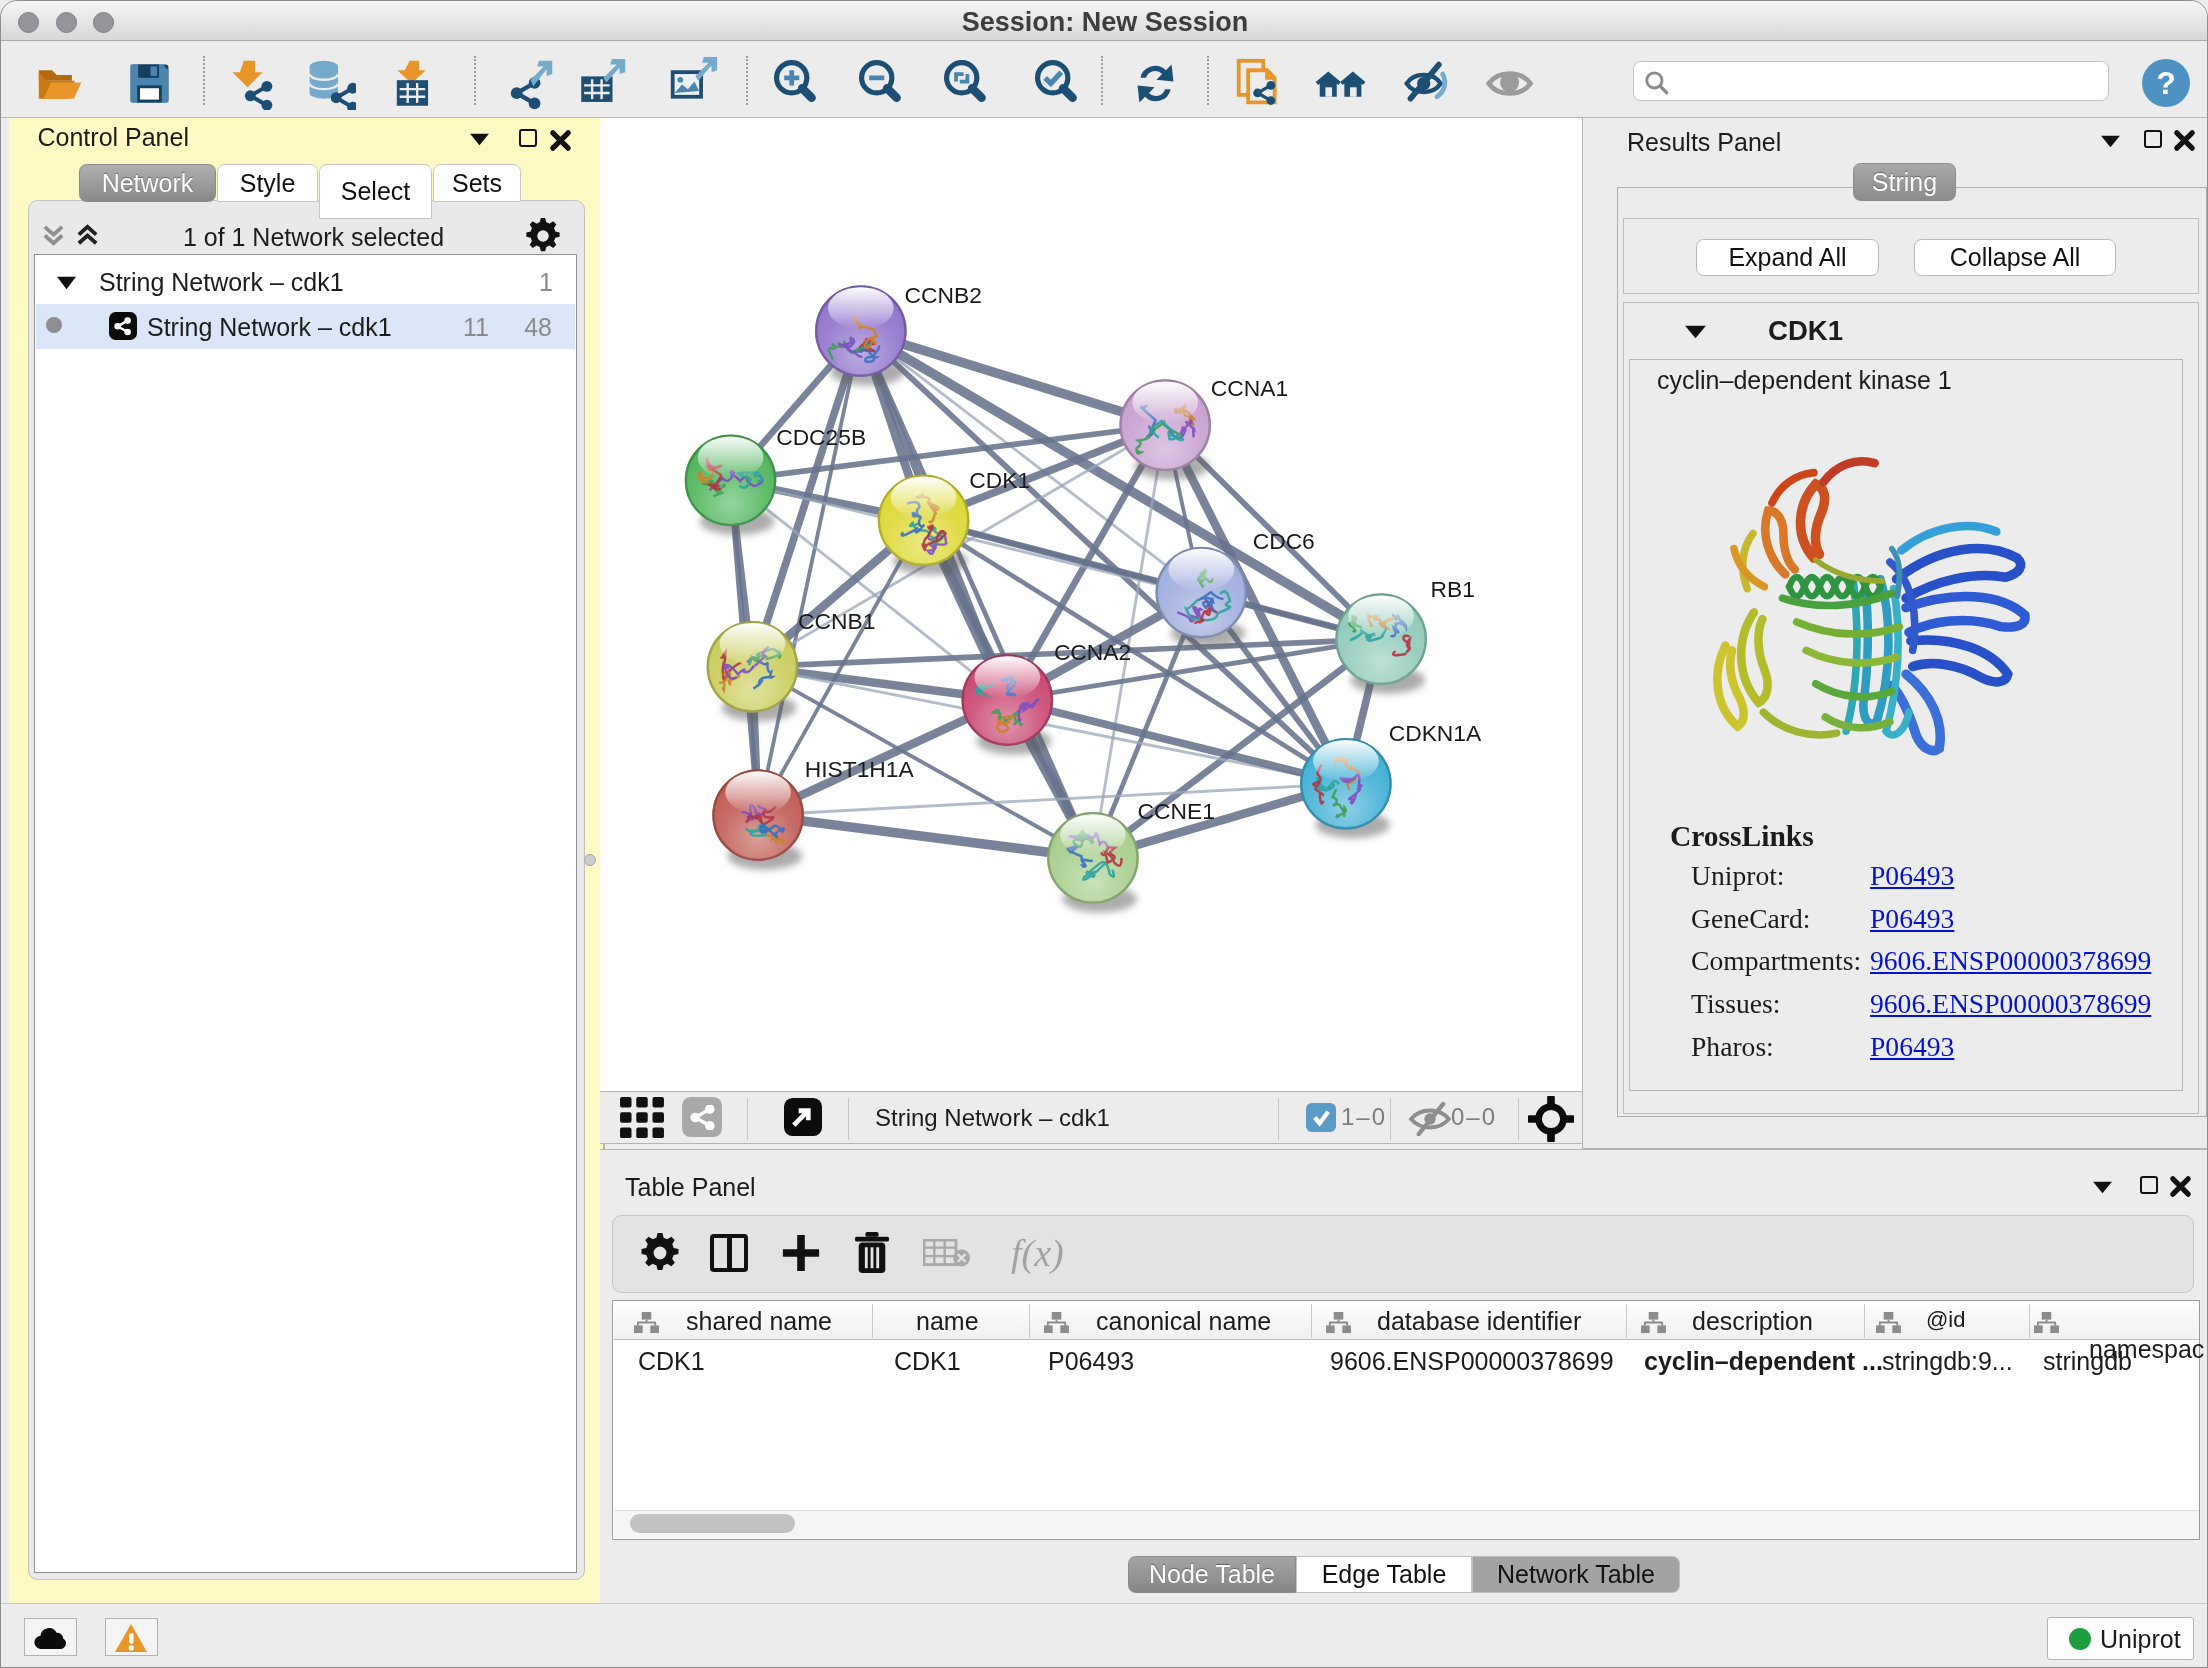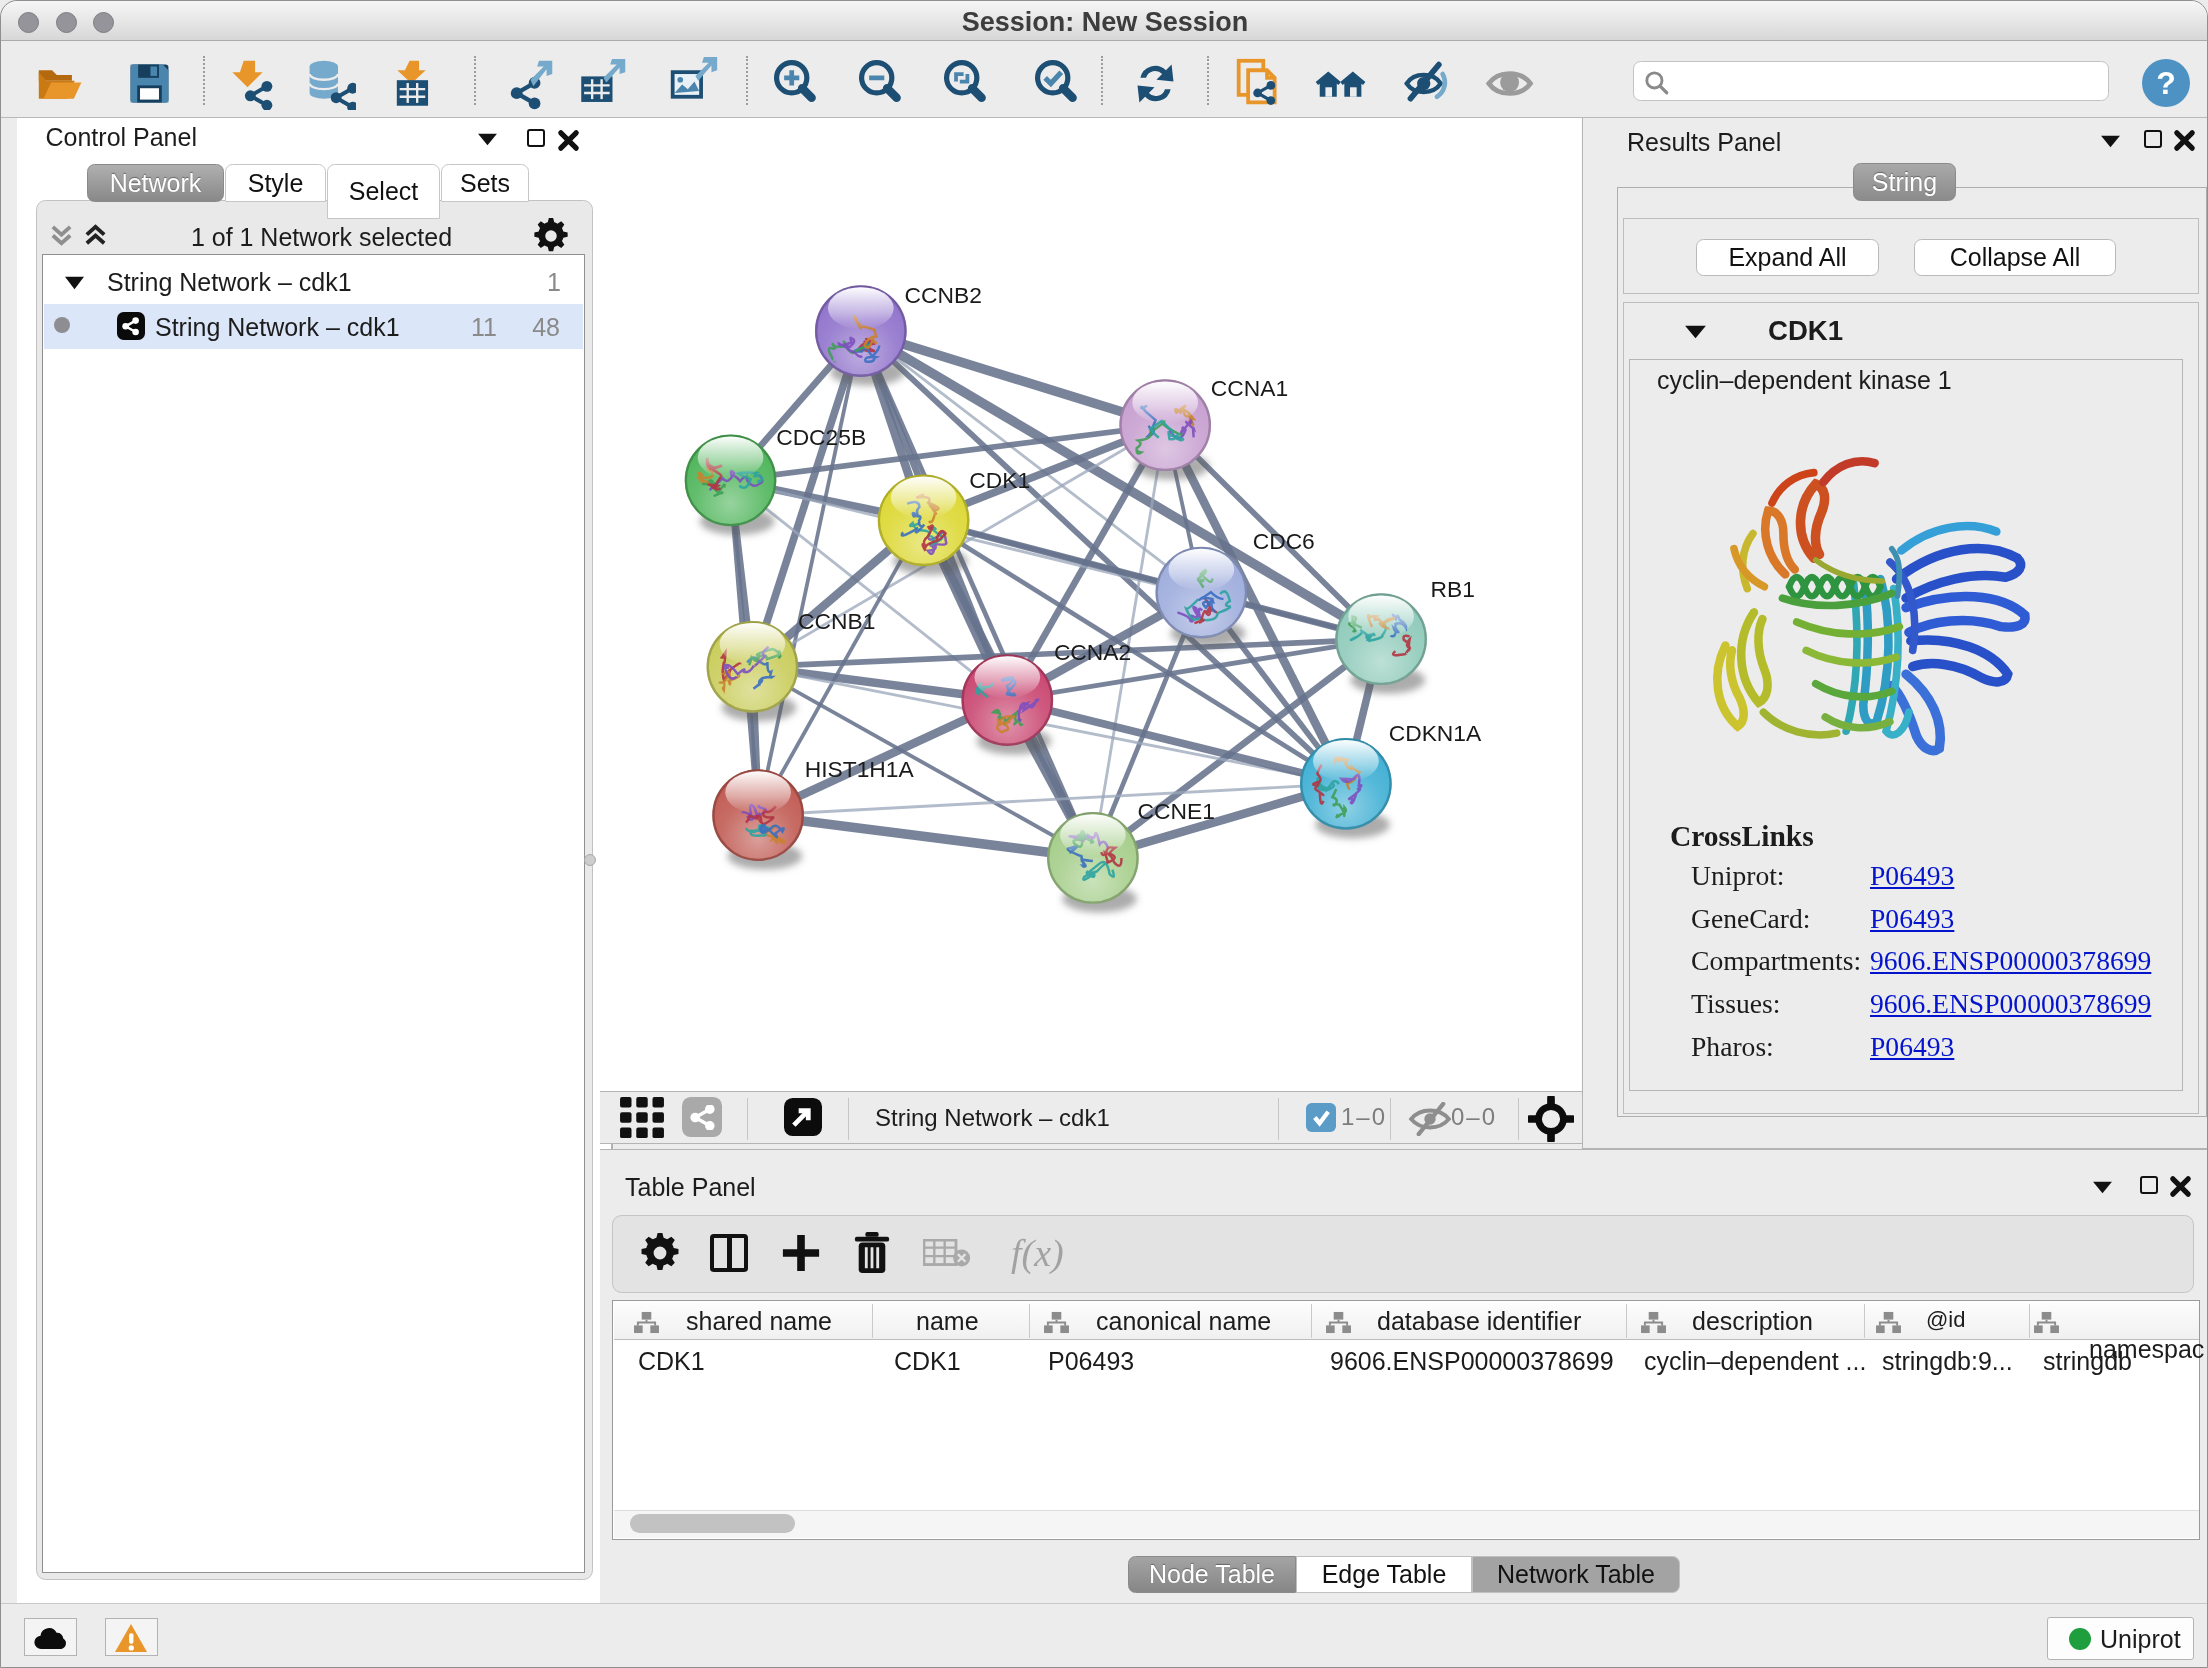--- a/index.html
+++ b/index.html
@@ -156,21 +156,21 @@
         <path d="M4 28 C14 14 38 14 48 28 C38 42 14 42 4 28 z" fill="none" stroke="#9b9b9b" stroke-width="5"></path>
         <circle cx="26" cy="27" r="10" fill="#9b9b9b"></circle>
       </svg>
 <div class="abs" style="left:1632px;top:20px;width:476px;height:40px;background:#ffffff;border:1.9px solid #c3c3c3;border-radius:7.6px;"></div>
 <svg class="abs" style="left:1642px;top:27.6px;" width="28.5" height="28.5" viewBox="0 0 30 30">
         <circle cx="12" cy="12" r="8" fill="none" stroke="#8a8a8a" stroke-width="3"></circle>
         <path d="M18 18 l7 7" stroke="#8a8a8a" stroke-width="3.4" stroke-linecap="round"></path>
       </svg>
 <div class="ctr abs" style="left:2141px;top:18px;width:48px;height:48px;border-radius:50%;background:#4d92c3;color:#fff;font-size:32px;font-weight:700;">?</div>
 </div>
-<div class="abs" style="left:16px;top:117px;width:596px;height:1485px;background:#ffffff;border-right:2.9px solid #b2b2b2;">
+<div class="abs" style="left:8px;top:117px;width:596px;height:1485px;background:#fef9c3;border-right:2.9px solid #b2b2b2;">
 <div class="tx" style="left:28.5px;top:4.8px;font-size:25px;">Control Panel</div>
 <svg class="abs" style="left:459px;top:13.3px;" width="23" height="17" viewBox="0 0 24 18">
         <path d="M2 3 h20 l-10 12 z" fill="#111"></path>
       </svg>
 <div class="abs" style="left:510px;top:11.4px;width:18px;height:18px;border:2.9px solid #111;border-radius:2.9px;"></div>
 <svg class="abs" style="left:540px;top:10.5px;" width="23" height="23" viewBox="0 0 24 24">
         <path d="M4 4 L20 20 M20 4 L4 20" stroke="#111" stroke-width="5.5" stroke-linecap="round"></path>
       </svg>
 <div class="abs" style="left:19px;top:82px;width:557px;height:1380px;background:#e9e9e9;border:1.9px solid #c2c2c2;border-radius:9.5px;"></div>
 <div class="ctr abs" style="left:70px;top:46px;width:137px;height:38px;background:linear-gradient(#b0b0b0,#888888);border:1px solid #8a8a8a;border-radius:7.6px;color:#fff;font-size:25px;text-shadow:0 -1px 1px #666;">Network</div>
@@ -707,21 +707,21 @@
         <rect x="8" y="1" width="10" height="8" fill="#8c8c8c"></rect>
         <rect x="0" y="15" width="9" height="8" fill="#8c8c8c"></rect>
         <rect x="17" y="15" width="9" height="8" fill="#8c8c8c"></rect>
         <path d="M13 9 v3 M4 15 v-3 h18 v3" stroke="#8c8c8c" stroke-width="2" fill="none"></path>
       </svg>
 <div class="tx" style="left:1489px;top:157px;font-size:25px;margin-top:28px;">namespac</div>
 <div class="tx" style="left:38px;top:197px;font-size:25px;">CDK1</div>
 <div class="tx" style="left:294px;top:197px;font-size:25px;">CDK1</div>
 <div class="tx" style="left:448px;top:197px;font-size:25px;">P06493</div>
 <div class="tx" style="left:730px;top:197px;font-size:25px;">9606.ENSP00000378699</div>
-<div class="tx" style="left:1044px;top:197px;font-size:25px;">cyclin–dependent ...</div>
+<div class="tx" style="left:1044px;top:197px;font-size:25px;font-weight:bold;">cyclin–dependent ...</div>
 <div class="tx" style="left:1282px;top:197px;font-size:25px;">stringdb:9...</div>
 <div class="tx" style="left:1443px;top:197px;font-size:25px;">stringdb</div>
 <div class="abs" style="left:14.3px;top:360px;width:1585px;height:27.6px;background:#f5f5f5;border-top:1px solid #dcdcdc;"></div>
 <div class="abs" style="left:30px;top:364px;width:165px;height:19px;background:#c2c2c2;border-radius:9.5px;"></div>
 <div class="ctr abs" style="left:528px;top:406px;width:168px;height:37px;background:linear-gradient(#a4a4a4,#868686);border:1px solid #8a8a8a;border-radius:7.6px 0 0 7.6px;color:#fff;font-size:25px;text-shadow:0 -1px 1px #666;">Node Table</div>
 <div class="ctr abs" style="left:696px;top:406px;width:176px;height:37px;background:#fff;border:1px solid #c0c0c0;font-size:25px;color:#111;">Edge Table</div>
 <div class="ctr abs" style="left:872px;top:406px;width:208px;height:37px;background:#a3a3a3;border:1px solid #c0c0c0;border-radius:0 7.6px 7.6px 0;font-size:25px;color:#111;">Network Table</div>
 </div>
 <div class="abs" style="left:0;top:1602px;width:2208px;height:67px;background:#ececec;border-top:1.9px solid #c9c9c9;">
 <div class="abs" style="left:23px;top:14.3px;width:53px;height:38px;background:#f4f4f4;border:1.9px solid #b3b3b3;"></div>

